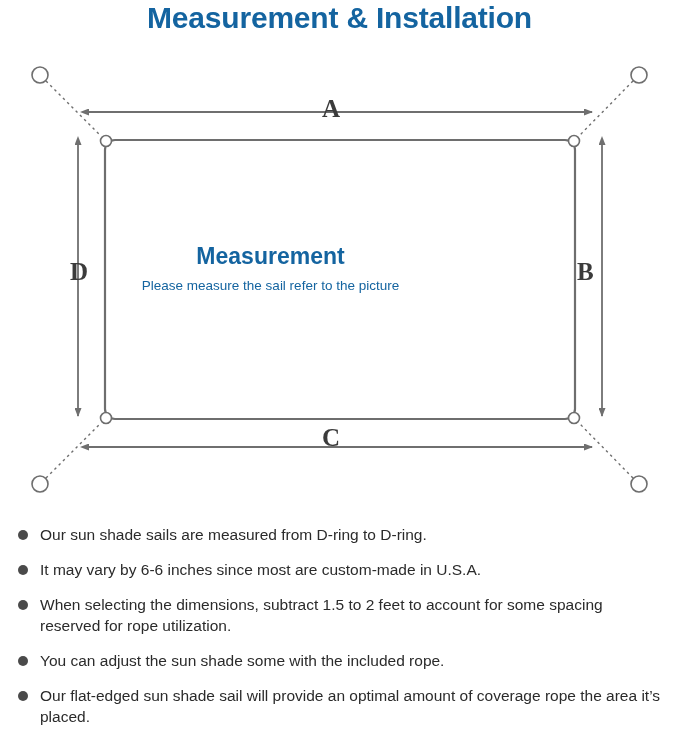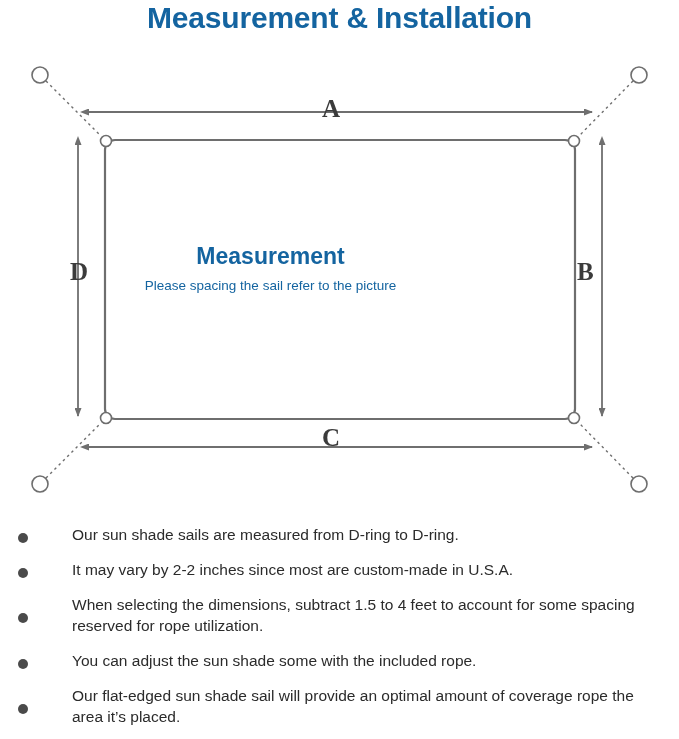--- a/index.html
+++ b/index.html
@@ -74,23 +74,22 @@
   .notes {
     position: absolute;
     top: 524px;
     left: 0;
     width: 679px;
     padding: 0 14px;
     box-sizing: border-box;
   }
   .note {
     display: flex;
-    align-items: center;
+    align-items: flex-start;
     margin-bottom: 14px;
-    gap: 32px;
   }
   .bullet {
     width: 10px;
     height: 10px;
     border-radius: 50%;
     background: #4a4a4a;
     flex: 0 0 auto;
     margin-top: 6px;
     margin-right: 12px;
     margin-left: 4px;
@@ -136,40 +135,40 @@
       <line x1="46" y1="434" x2="101" y2="379" stroke="#6e6e6e" stroke-width="1.4" stroke-dasharray="2.5,3.5"></line>
       <line x1="633" y1="434" x2="579" y2="379" stroke="#6e6e6e" stroke-width="1.4" stroke-dasharray="2.5,3.5"></line>
 
       <line x1="88" y1="68" x2="592" y2="68" stroke="#6f6f6f" stroke-width="1.8" marker-start="url(#arrow-start)" marker-end="url(#arrow-end)"></line>
       <line x1="88" y1="403" x2="592" y2="403" stroke="#6f6f6f" stroke-width="1.8" marker-start="url(#arrow-start)" marker-end="url(#arrow-end)"></line>
       <line x1="78" y1="100" x2="78" y2="372" stroke="#6f6f6f" stroke-width="1.8" marker-start="url(#arrow-start)" marker-end="url(#arrow-end)"></line>
       <line x1="602" y1="100" x2="602" y2="372" stroke="#6f6f6f" stroke-width="1.8" marker-start="url(#arrow-start)" marker-end="url(#arrow-end)"></line>
     </svg>
 
     <div class="center-label center-title">Measurement</div>
-    <div class="center-label center-sub">Please spacing the sail refer to the picture</div>
+    <div class="center-label center-sub">Please measure the sail refer to the picture</div>
 
     <div class="dim-label lbl-a">A</div>
     <div class="dim-label lbl-b">B</div>
     <div class="dim-label lbl-c">C</div>
     <div class="dim-label lbl-d">D</div>
   </div>
 
   <div class="notes">
     <div class="note">
       <span class="bullet"></span>
       <span class="note-text">Our sun shade sails are measured from D-ring to D-ring.</span>
     </div>
     <div class="note">
       <span class="bullet"></span>
-      <span class="note-text">It may vary by 2-2 inches since most are custom-made in U.S.A.</span>
+      <span class="note-text">It may vary by 6-6 inches since most are custom-made in U.S.A.</span>
     </div>
     <div class="note">
       <span class="bullet"></span>
-      <span class="note-text">When selecting the dimensions, subtract 1.5 to 4 feet to account for some spacing reserved for rope utilization.</span>
+      <span class="note-text">When selecting the dimensions, subtract 1.5 to 2 feet to account for some spacing reserved for rope utilization.</span>
     </div>
     <div class="note">
       <span class="bullet"></span>
       <span class="note-text">You can adjust the sun shade some with the included rope.</span>
     </div>
     <div class="note">
       <span class="bullet"></span>
       <span class="note-text">Our flat-edged sun shade sail will provide an optimal amount of coverage rope the area it’s placed.</span>
     </div>
   </div>

